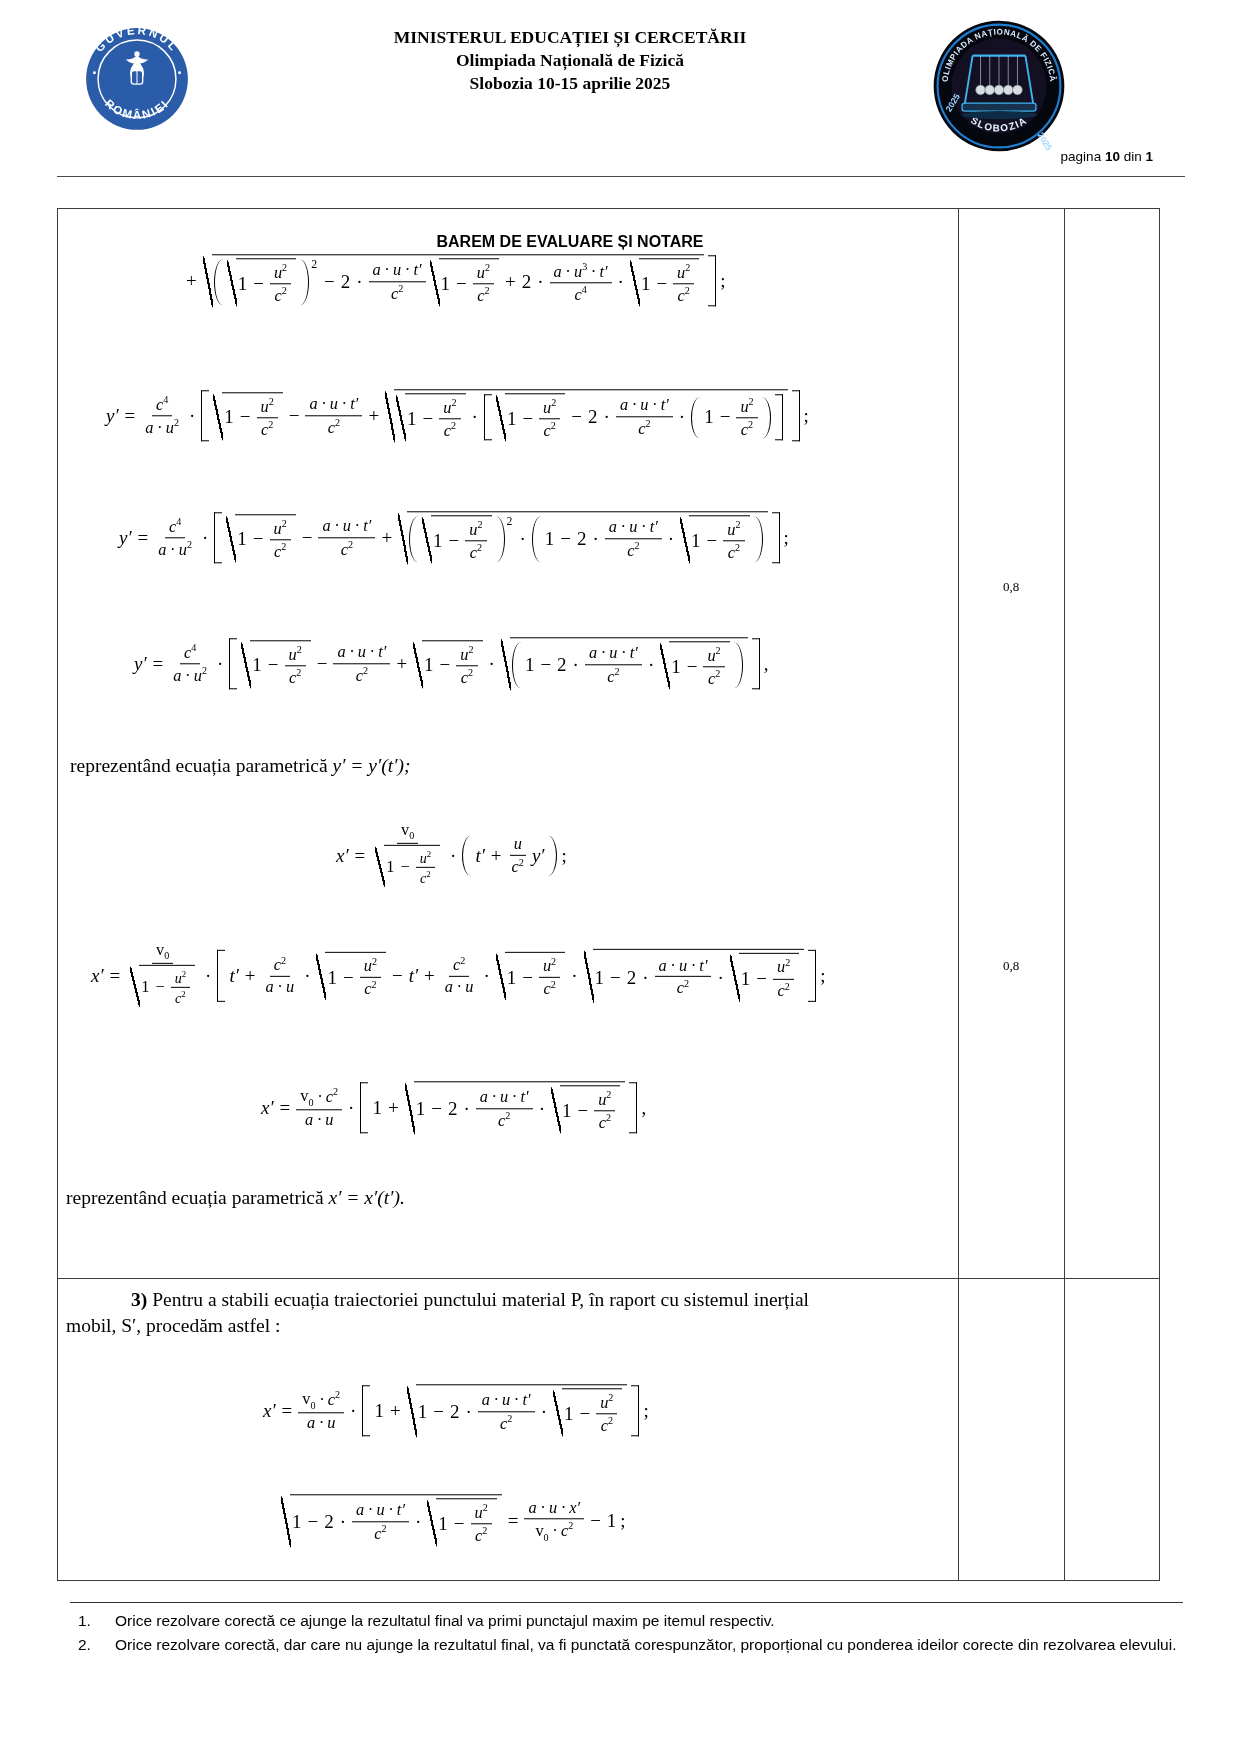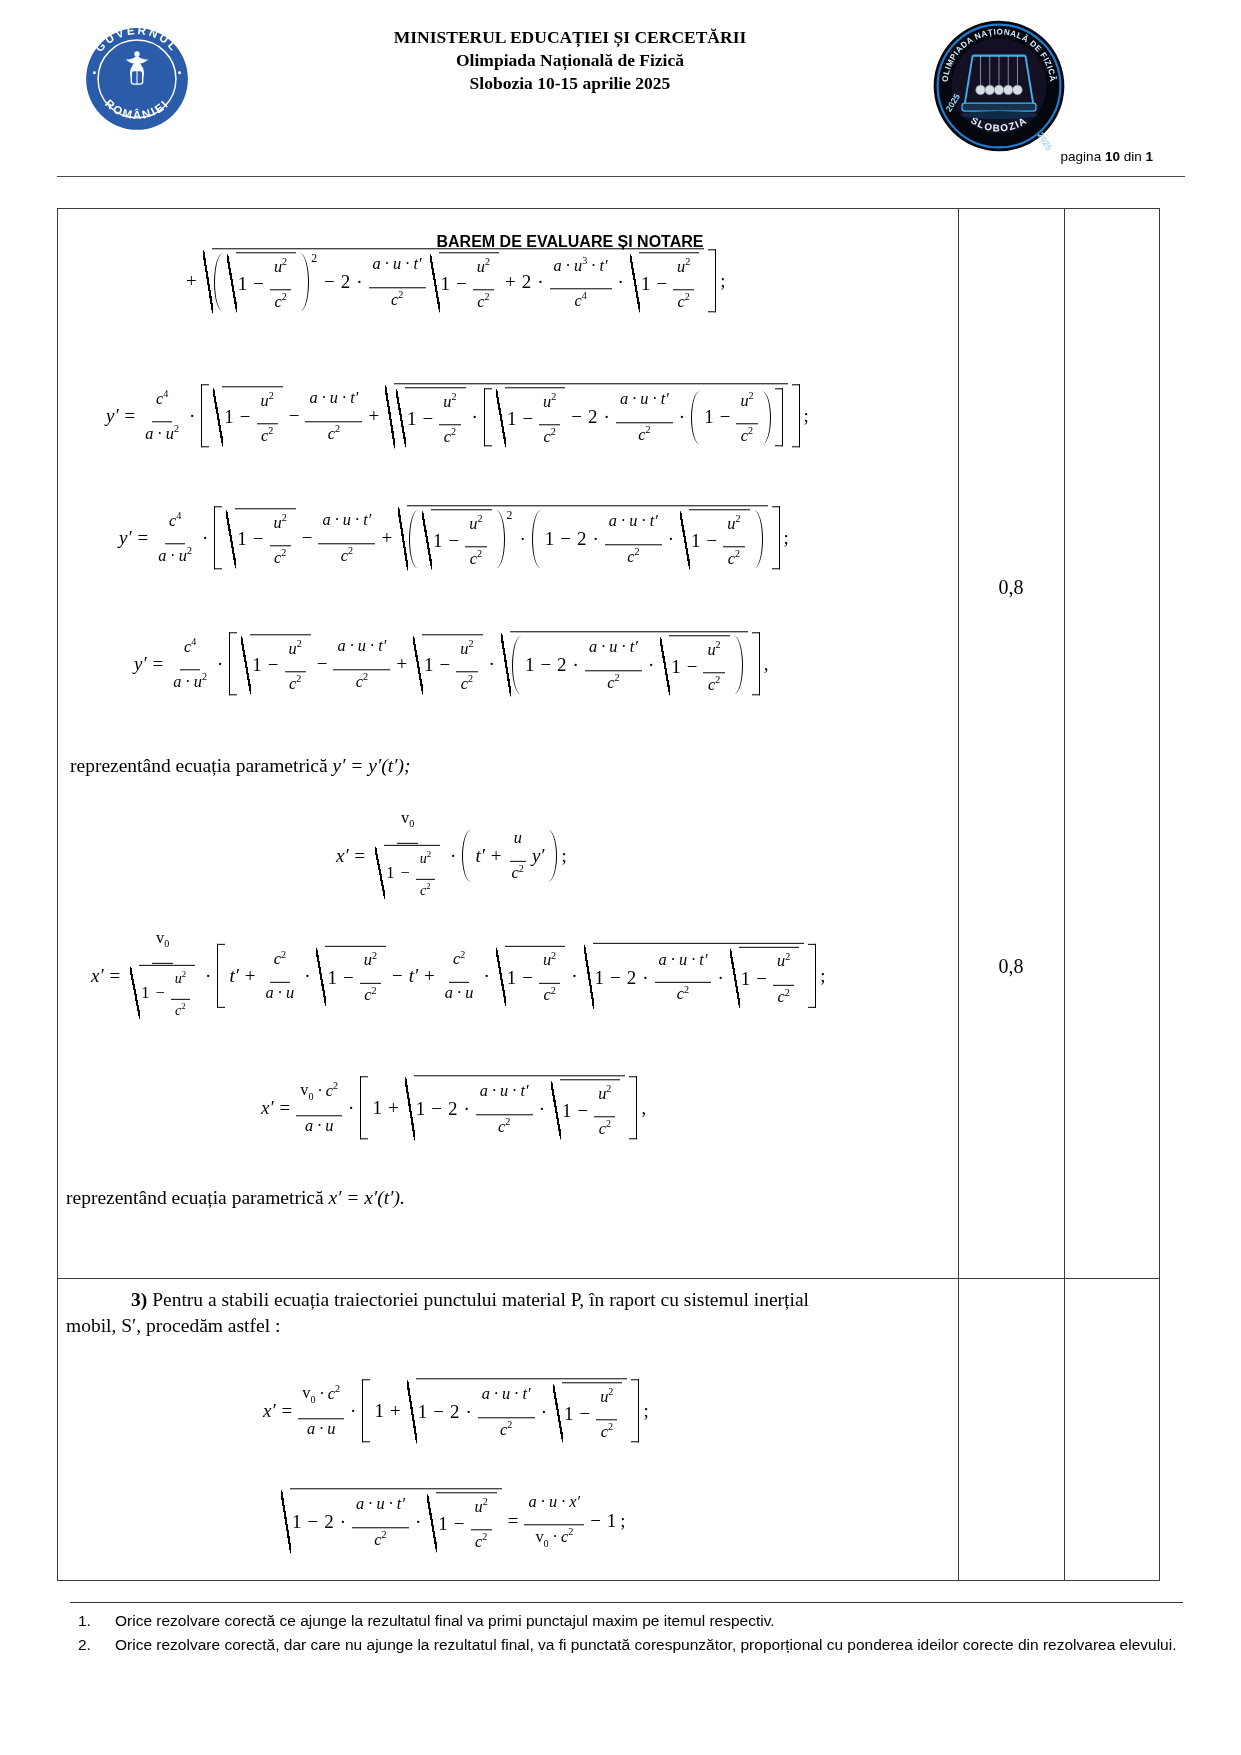--- a/index.html
+++ b/index.html
@@ -18,36 +18,36 @@
   .vl{position:absolute;top:0;bottom:0;border-left:1.5px solid #3c3c3c;}
   .vl1{left:900px;} .vl2{left:1006px;}
   .hl1{position:absolute;left:0;right:0;top:1069px;border-top:1.5px solid #3c3c3c;}
   
   .eq{position:absolute;transform:translateY(-50%);display:inline-flex;align-items:center;
       gap:4px;font-size:19px;white-space:nowrap;}
   .seq,.ph,.grp{display:inline-flex;align-items:center;gap:4px;}
   .i{font-style:italic;}
   .op{margin:0 2px;}
   .frac{display:inline-flex;flex-direction:column;align-items:center;font-size:0.86em;line-height:1.15;}
-  .num{border-bottom:1.5px solid #000;padding:0 4px 13px;white-space:nowrap;}
+  .num{border-bottom:1.5px solid #000;padding:0 4px 1px;white-space:nowrap;}
   .den{padding:1px 4px 0;white-space:nowrap;}
   sup,sub,.gsup{font-size:0.62em;}
   .gsup{align-self:flex-start;margin:0 1px 0 -2px;}
   .sqrt{display:inline-flex;align-items:center;}
   .tick{align-self:stretch;width:10px;margin:2px -1px 0 0;
         background:linear-gradient(to top right,transparent 45%,#000 45%,#000 56%,transparent 56%);}
   .sb{display:inline-flex;align-items:center;gap:4px;border-top:1.7px solid #000;padding:3px 5px 1px 2px;}
   .lbk{align-self:stretch;width:7px;border:1.8px solid #000;border-right:0;margin:1px 0;}
   .rbk{align-self:stretch;width:7px;border:1.8px solid #000;border-left:0;margin:1px 0;}
   .lp{align-self:stretch;width:8px;border-left:1.8px solid #000;border-radius:100% 0 0 100%/50% 0 0 50%;margin:1px 0;}
   .rp{align-self:stretch;width:8px;border-right:1.8px solid #000;border-radius:0 100% 100% 0/0 50% 50% 0;margin:1px 0;}
   .v0{font-style:normal;}
   .tx{position:absolute;transform:translateY(-50%);font-size:19.5px;white-space:nowrap;}
   .b{font-weight:bold;}
-  .score{position:absolute;left:900px;width:106px;text-align:center;transform:translateY(-50%);font-size:20px;}
+  .score{position:absolute;left:900px;width:106px;text-align:center;transform:translateY(-50%);font-size:13px;}
   
   #fhr{position:absolute;left:70px;top:1602px;width:1113px;border-top:1.7px solid #333;}
   #fitems{position:absolute;left:78px;top:1609px;width:1100px;
           font-family:"Liberation Sans",sans-serif;font-size:15.5px;line-height:1.58;}
   .fitem{display:flex;}
   .fnum{width:37px;flex:none;}
   .ftext{flex:1;}
 </style>
 </head>
 <body>

